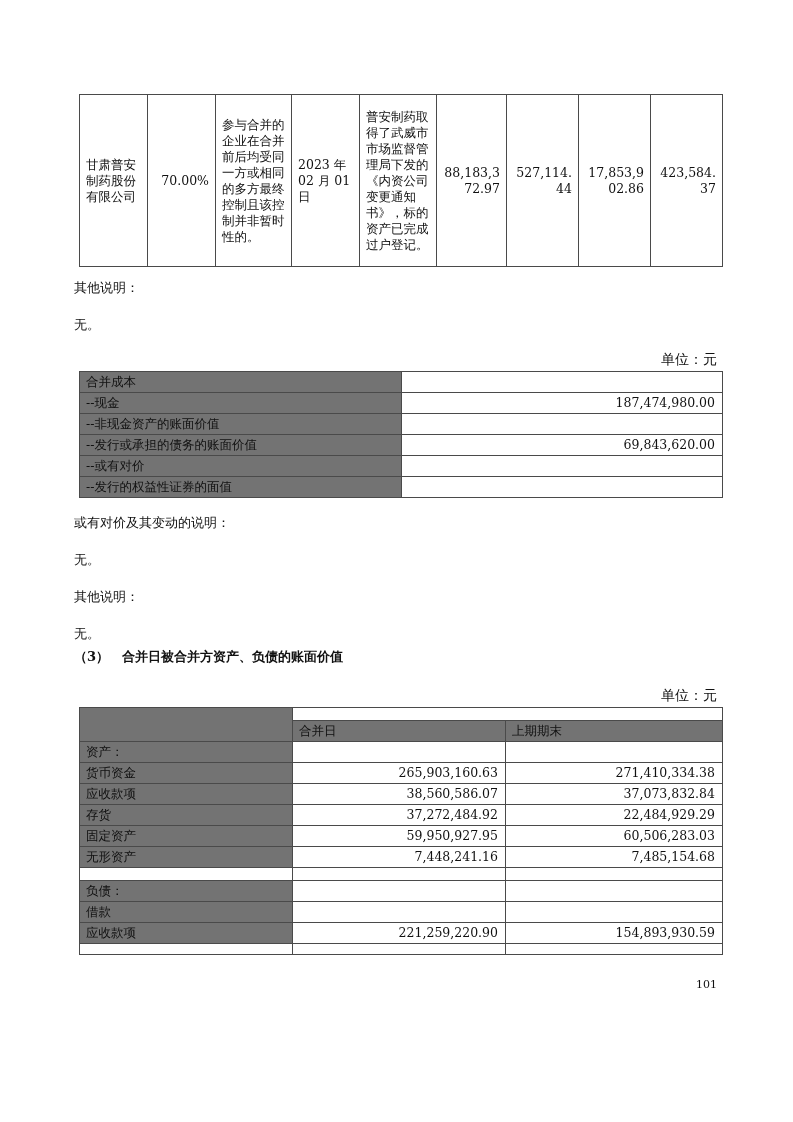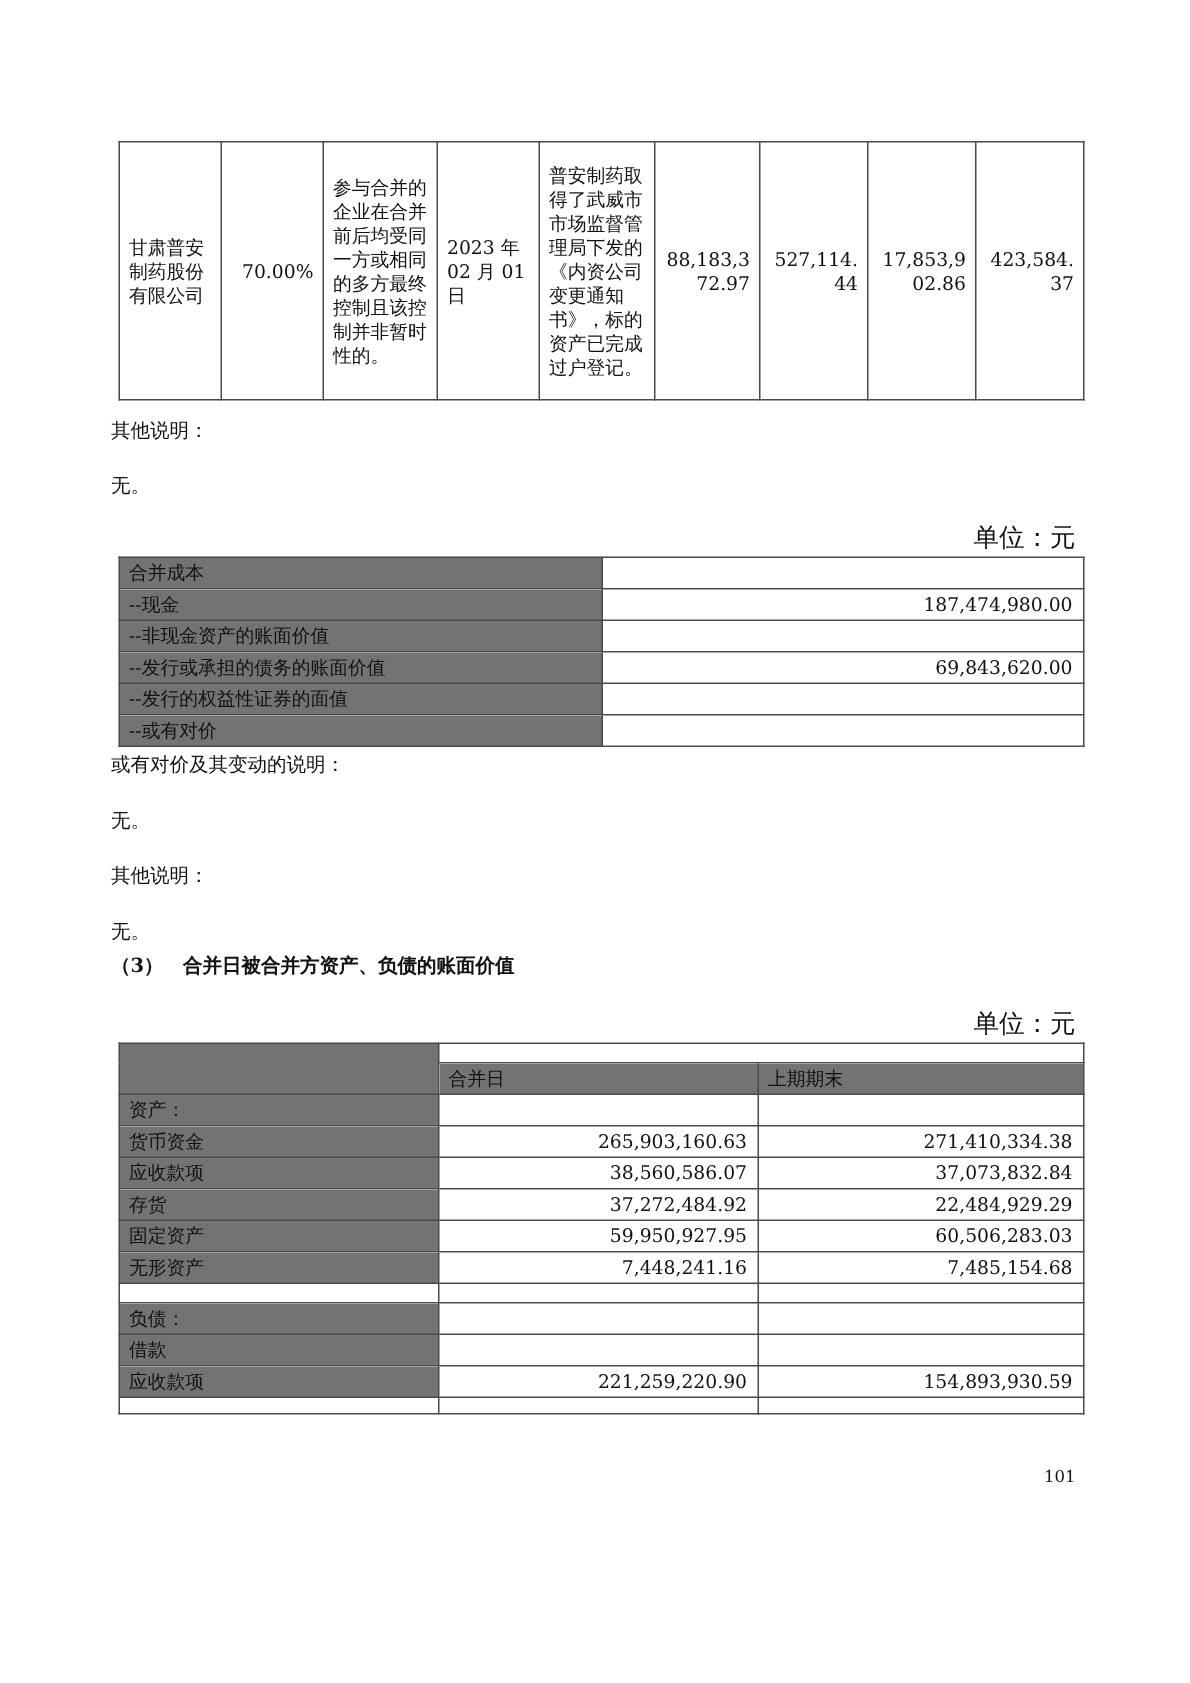--- a/index.html
+++ b/index.html
@@ -27,29 +27,29 @@
   .t2 td { height:21px; }
 
   
   .t3 td { height:21px; }
   .t3 tr.hdr-top td { height:13px; }
   .t3 tr.spacer td { height:13px; }
   .t3 tr.spacer-end td { height:11px; }
 
   .para { font-size:13px; line-height:16px; }
   .h3 { font-size:13px; font-weight:bold; line-height:16px; }
-  .unit { font-size:17px; line-height:16px; text-align:right; padding-right:5px; }
+  .unit { font-size:14px; line-height:16px; text-align:right; padding-right:5px; }
 
   .mt-t1p { margin-top:13px; }
   .mt-21 { margin-top:21px; }
   .mt-20 { margin-top:20px; }
   .mt-19 { margin-top:7px; }
   .mt-18 { margin-top:18px; }
   .mt-22 { margin-top:22px; }
-  .mt-8  { margin-top:5px; }
+  .mt-8  { margin-top:17px; }
   .mt-4  { margin-top:4px; }
 
   .page-num { position:absolute; top:978px; right:76px; font-size:11px; }
 </style>
 </head>
 <body>
 
 <div class="page">
   <div class="content">
 
@@ -101,25 +101,25 @@
       </tr>
       <tr>
         <td class="gray">--非现金资产的账面价值</td>
         <td class="num"></td>
       </tr>
       <tr>
         <td class="gray">--发行或承担的债务的账面价值</td>
         <td class="num">69,843,620.00</td>
       </tr>
       <tr>
+        <td class="gray">--或有对价</td>
+        <td class="num"></td>
+      </tr>
+      <tr>
         <td class="gray">--发行的权益性证券的面值</td>
-        <td class="num"></td>
-      </tr>
-      <tr>
-        <td class="gray">--或有对价</td>
         <td class="num"></td>
       </tr>
     </tbody>
       </table>
 
     <p class="para mt-8">或有对价及其变动的说明：</p>
     <p class="para mt-21">无。</p>
     <p class="para mt-21">其他说明：</p>
     <p class="para mt-21">无。</p>
 

